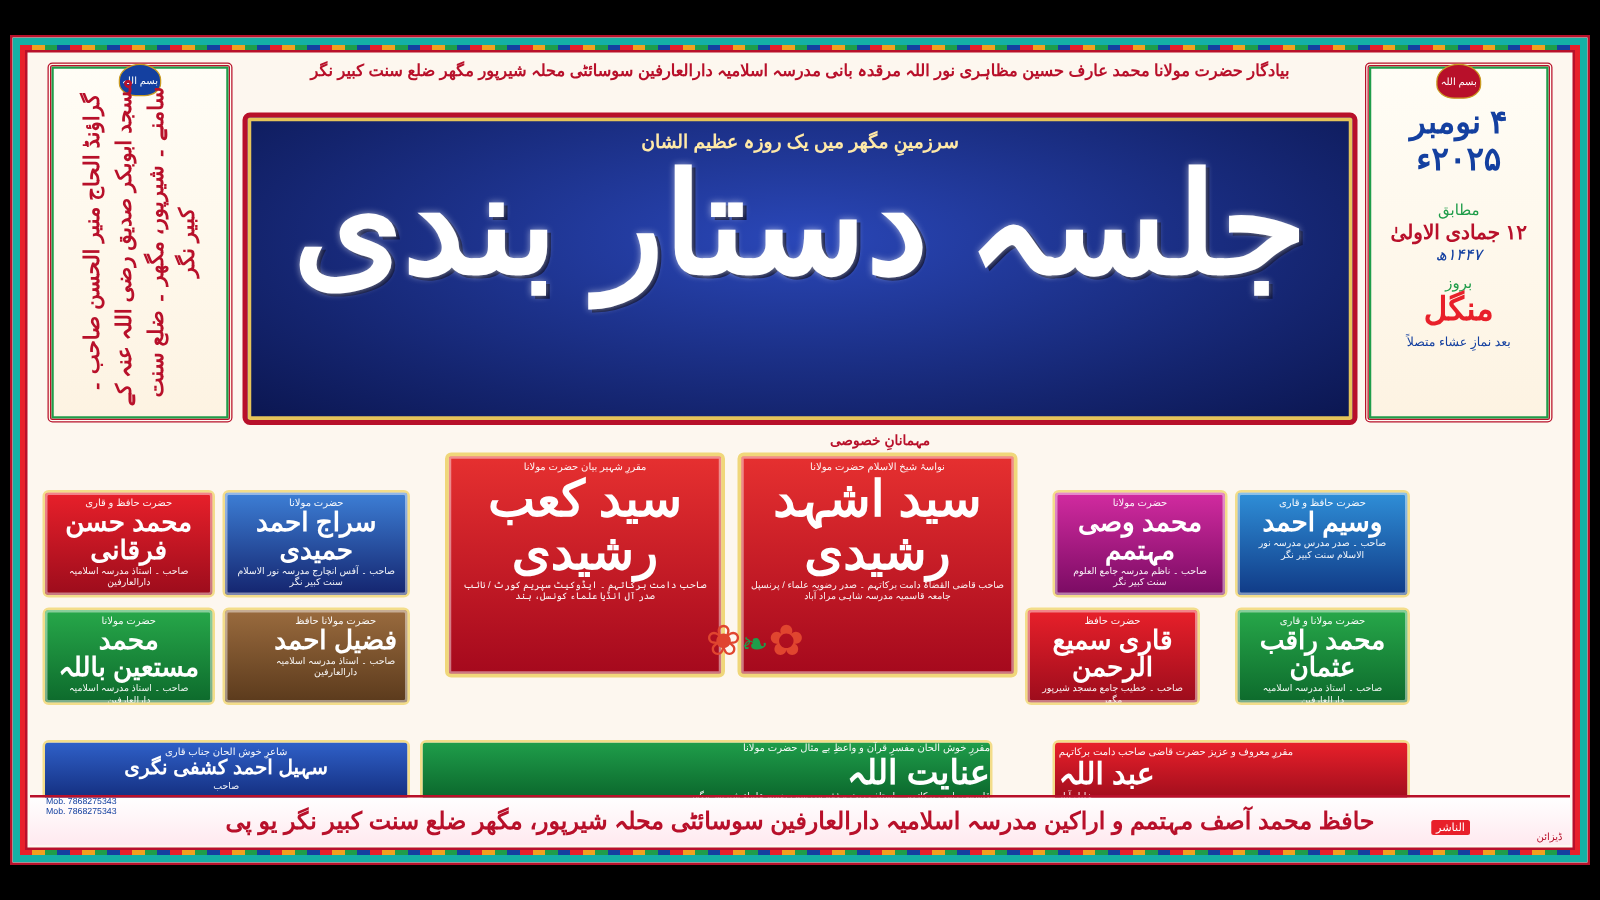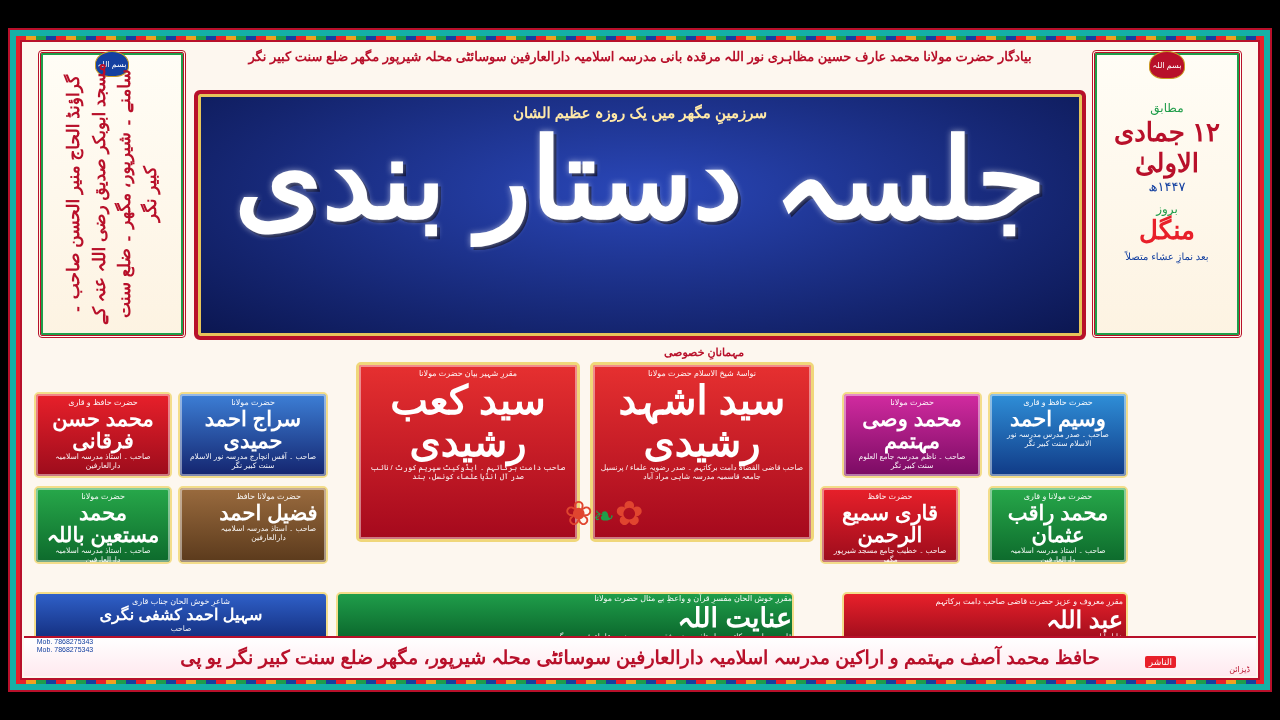--- a/index.html
+++ b/index.html
@@ -93,22 +93,22 @@
   }
   .right-plaque .logo-dot {
     position: absolute; top: -2px; left: 50%; transform: translateX(-50%);
     width: 36px; height: 28px; border-radius: 50% 50% 40% 40%;
     background: #b8102a; color: #fff; font-size: 8px;
     display: flex; align-items: center; justify-content: center;
     border: 1px solid #c99b22;
   }
   .date-main { color: #1440a0; font-size: 26px; font-weight: bold; line-height: 1.15; }
   .date-sub-label { color: #1f9d4a; font-size: 12px; margin-top: 18px; }
-  .date-hijri { color: #b8102a; font-size: 26px; font-weight: bold; line-height: 1.2; margin-top: 2px; }
-  .date-hijri-year { color: #1440a0; font-size: 13px; }
+  .date-hijri { color: #b8102a; font-size: 16px; font-weight: bold; line-height: 1.2; margin-top: 2px; }
+  .date-hijri-year { color: #1440a0; font-size: 13px; font-style: italic; }
   .day-label { color: #1f9d4a; font-size: 12px; margin-top: 8px; }
   .day-name { color: #e8202a; font-size: 26px; font-weight: bold; line-height: 1.1; }
   .time-note { color: #1440a0; font-size: 10px; margin-top: 6px; }
 
   
   .header-line {
     position: absolute; left: 170px; right: 170px; top: 4px;
     text-align: center; direction: rtl;
     color: #b8102a; font-size: 13px; font-weight: bold;
     line-height: 1.4;
@@ -205,21 +205,21 @@
   .p-b1 { position: absolute; left: 10px; top: 2px; width: 294px; height: 58px;
           background: linear-gradient(180deg,#2f60c8,#0e2470); border: 2px solid #f3dd8a;
           border-radius: 5px; direction: rtl; text-align: center; color: #fff; padding: 3px; }
   .p-b1 .np-name { font-size: 16px; }
   .p-b2 { position: absolute; left: 312px; top: 2px; width: 458px; height: 58px;
           background: linear-gradient(180deg,#1f9d4a,#075c26); border: 2px solid #f3dd8a;
           border-radius: 5px; direction: rtl; text-align: right; color: #fff; padding: 0; }
   .p-b2 .np-name { font-size: 27px; }
   .p-b3 { position: absolute; left: 818px; top: 2px; width: 286px; height: 58px;
           background: linear-gradient(180deg,#e8202a,#920a1a); border: 2px solid #f3dd8a;
-          border-radius: 5px; direction: rtl; text-align: right; color: #fff; padding: 3px; }
+          border-radius: 5px; direction: rtl; text-align: left; color: #fff; padding: 3px; }
   .p-b3 .np-name { font-size: 24px; }
 
   
   .footer {
     position: absolute; left: 0; right: 0; bottom: 0; height: 40px;
     background: linear-gradient(180deg,#fff,#ffe9ef);
     border-top: 2px solid #b8102a;
     display: flex; align-items: center; justify-content: center;
     direction: rtl;
   }
@@ -262,20 +262,21 @@
 
         <div class="header-line">بیادگار حضرت مولانا محمد عارف حسین مظاہری نور اللہ مرقدہ بانی مدرسہ اسلامیہ دارالعارفین سوسائٹی محلہ شیرپور مگھر ضلع سنت کبیر نگر</div>
 
         <div class="title-box">
           <div class="title-kicker">سرزمینِ مگھر میں یک روزہ عظیم الشان</div>
           <div class="title-main">جلسہ دستار بندی</div>
         </div>
 
         <div class="panel right-plaque">
           <div class="logo-dot">بسم اللہ</div>
+          <div class="date-main">۴ نومبر ۲۰۲۵ء</div>
           <div class="date-sub-label">مطابق</div>
           <div class="date-hijri">۱۲ جمادی الاولیٰ</div>
           <div class="date-hijri-year">۱۴۴۷ھ</div>
           <div class="day-label">بروز</div>
           <div class="day-name">منگل</div>
           <div class="time-note">بعد نمازِ عشاء متصلاً</div>
         </div>
       </div>
 
       <div class="mid">

